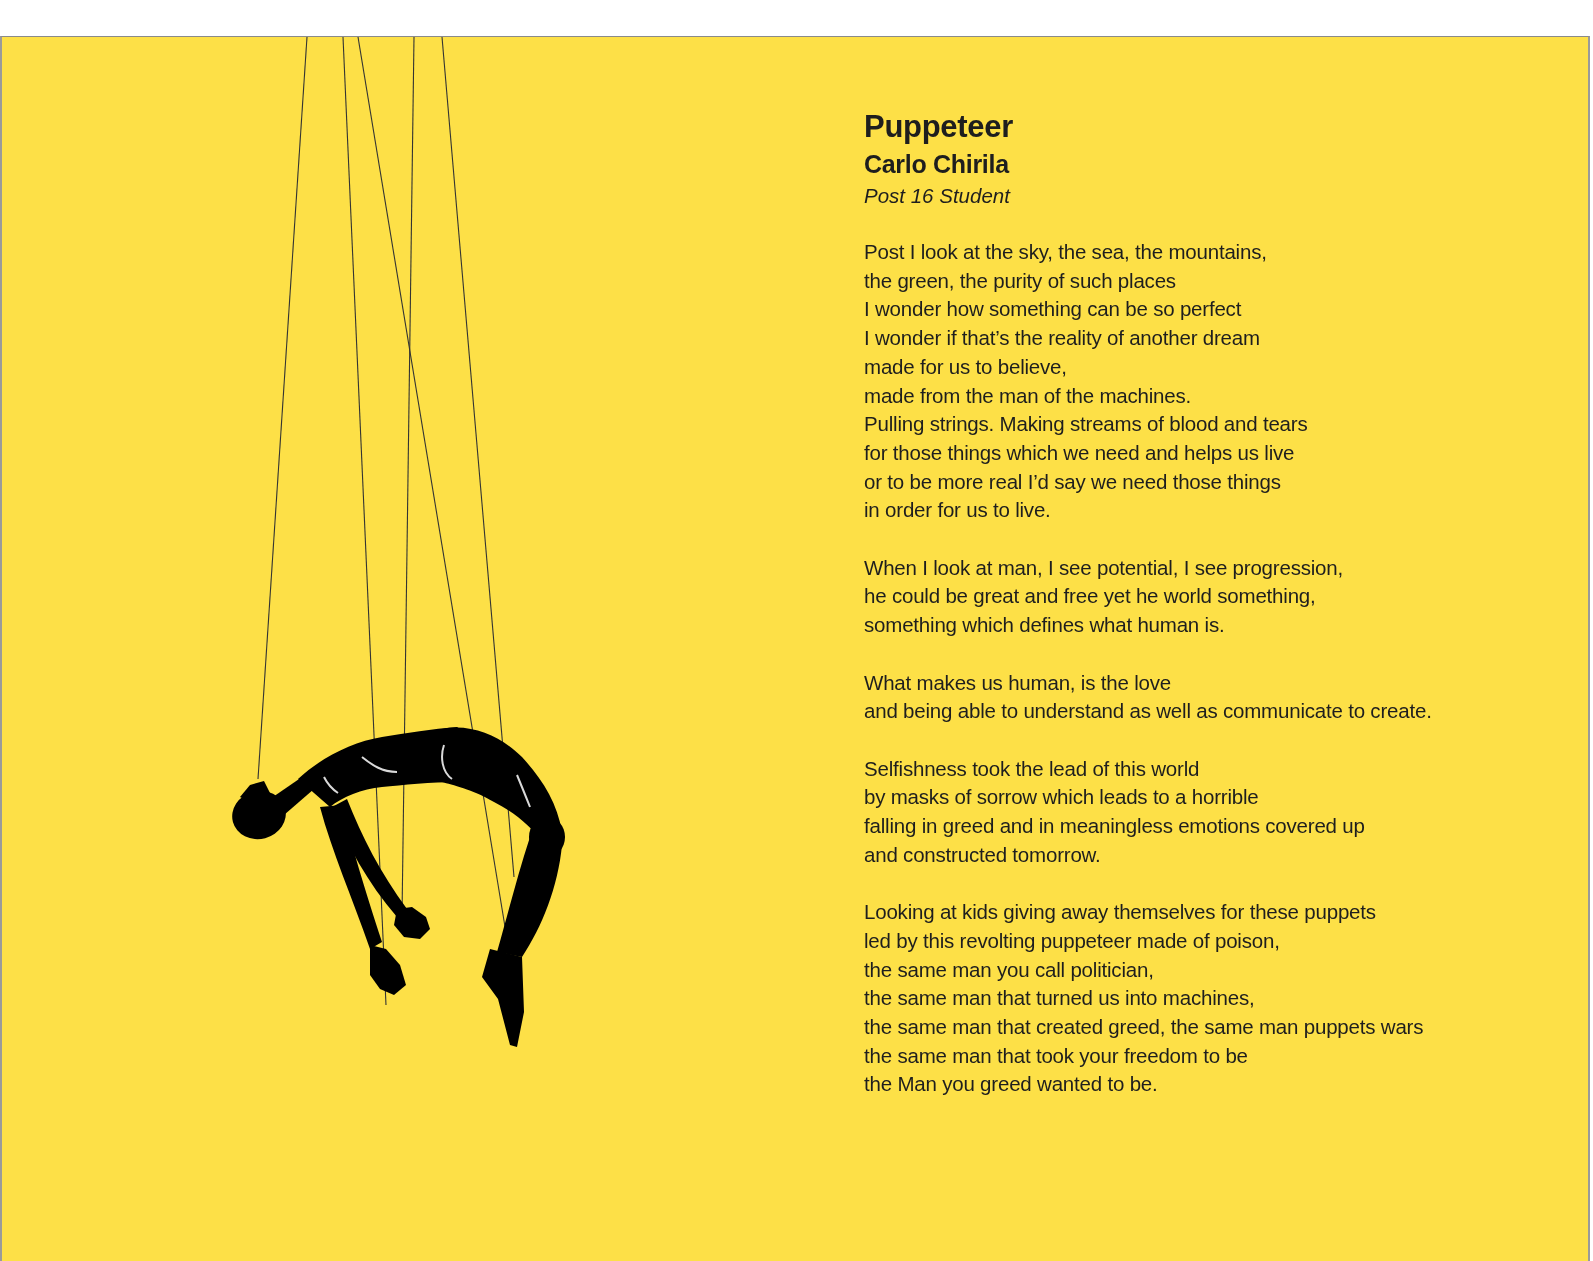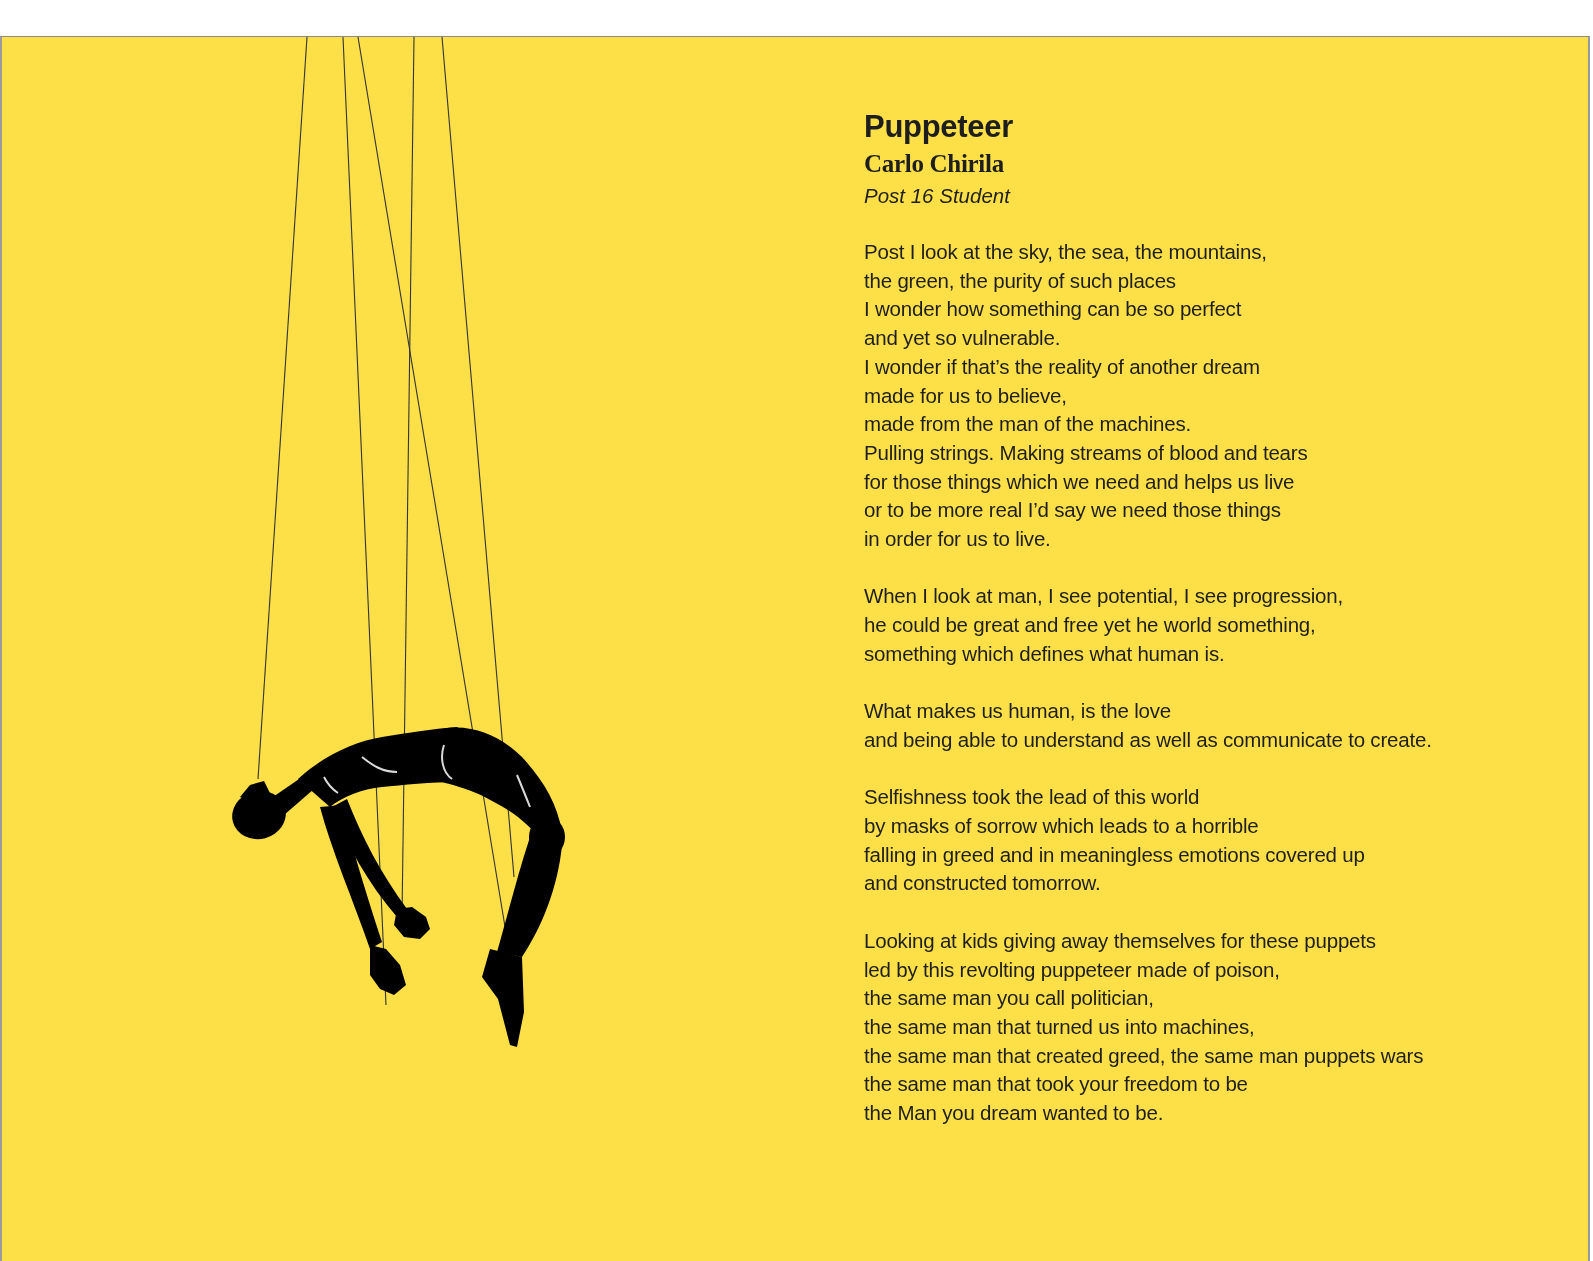--- a/index.html
+++ b/index.html
@@ -9,21 +9,21 @@
     border-top: 1px solid #8a8a8a; border-left: 2px solid #9a9a9a; border-right: 2px solid #9a9a9a;
     box-sizing: border-box; background: #fde047; margin-top: 32px;
   }
   .illustration { position: absolute; left: 0; top: 0; width: 800px; height: 1261px; }
   .illustration svg { position: absolute; left: 0; top: 0; }
   .poem {
     position: absolute; left: 862px; top: 70px; width: 700px;
     font-family: "Liberation Sans", sans-serif; color: #1e1e1e;
   }
   .title { font-size: 31px; font-weight: bold; line-height: 40px; margin: 0; letter-spacing: -0.3px; }
-  .author { font-size: 25px; font-weight: bold; line-height: 34px; margin: 0; letter-spacing: -0.3px; font-family: Liberation Serif, serif; }
+  .author { font-size: 25px; font-weight: bold; line-height: 34px; margin: 0; letter-spacing: -0.3px; }
   .role { font-size: 20.5px; font-style: italic; line-height: 30px; margin: 0 0 27px 0; }
   .stanza { margin: 0 0 28.7px 0; }
   .line { display: block; font-size: 20.5px; line-height: 28.7px; white-space: nowrap; letter-spacing: -0.2px; }
 </style>
 </head>
 <body>
 
 <div class="page">
 
   <div class="illustration">
@@ -74,21 +74,20 @@
 
   <div class="poem">
     <h1 class="title">Puppeteer</h1>
     <h2 class="author">Carlo Chirila</h2>
     <p class="role">Post 16 Student</p>
 
     <div class="stanza">
       <span class="line">Post I look at the sky, the sea, the mountains,</span>
       <span class="line">the green, the purity of such places</span>
       <span class="line">I wonder how something can be so perfect</span>
-      <span class="line">and yet so vulnerable.</span>
       <span class="line">I wonder if that’s the reality of another dream</span>
       <span class="line">made for us to believe,</span>
       <span class="line">made from the man of the machines.</span>
       <span class="line">Pulling strings. Making streams of blood and tears</span>
       <span class="line">for those things which we need and helps us live</span>
       <span class="line">or to be more real I’d say we need those things</span>
       <span class="line">in order for us to live.</span>
     </div>
 
     <div class="stanza">
@@ -109,16 +108,16 @@
       <span class="line">and constructed tomorrow.</span>
     </div>
 
     <div class="stanza">
       <span class="line">Looking at kids giving away themselves for these puppets</span>
       <span class="line">led by this revolting puppeteer made of poison,</span>
       <span class="line">the same man you call politician,</span>
       <span class="line">the same man that turned us into machines,</span>
       <span class="line">the same man that created greed, the same man puppets wars</span>
       <span class="line">the same man that took your freedom to be</span>
-      <span class="line">the Man you dream wanted to be.</span>
+      <span class="line">the Man you greed wanted to be.</span>
     </div>
   </div>
 </div>
 
 </body></html>

